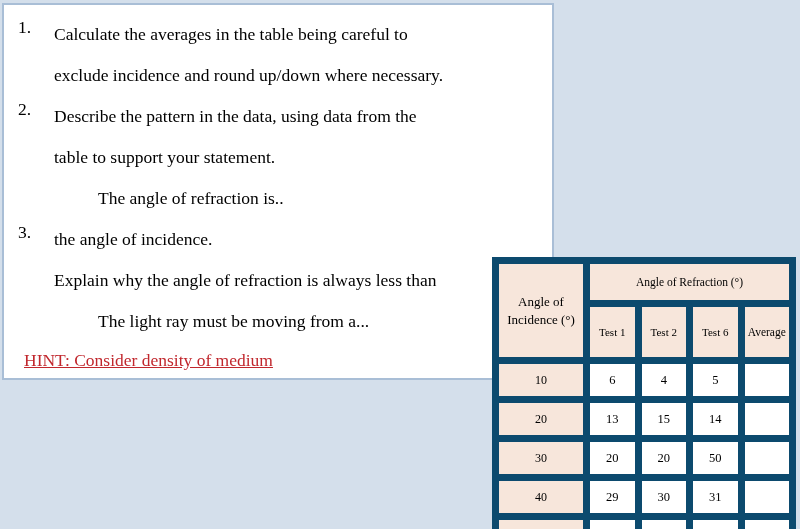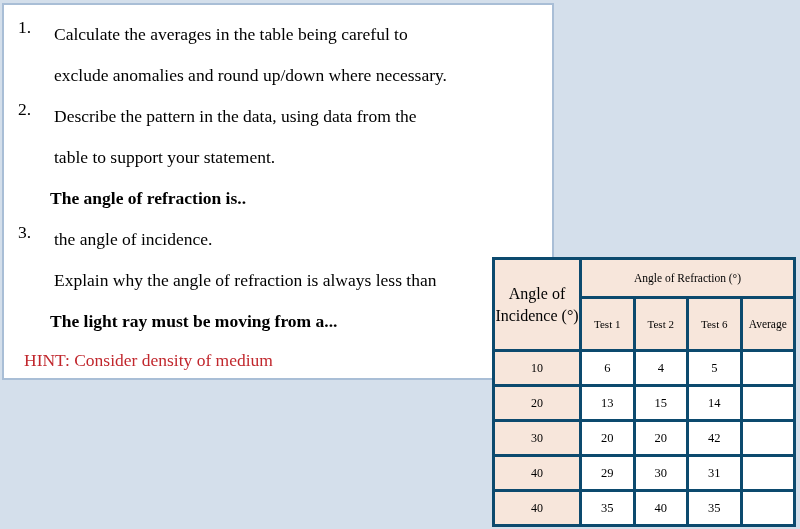--- a/index.html
+++ b/index.html
@@ -59,74 +59,75 @@
   }
 
   .q-line {
     display: block;
     height: 41px;
     line-height: 30px;
   }
 
   .answer-line {
     display: block;
-    margin-left: 40px;
-    font-weight: bold;
+    margin-left: 88px;
+    font-weight: normal;
     font-size: 17.5px;
     height: 41px;
     line-height: 30px;
   }
 
   .hint-line {
     display: block;
     margin-left: 14px;
     color: #c1272d;
     font-size: 17.5px;
     height: 30px;
     line-height: 26px;
+    text-decoration: underline;
   }
 
   
   .results-table-wrap {
     position: absolute;
     left: 492px;
     top: 257px;
     width: 304px;
   }
 
   table.results {
     border-collapse: collapse;
     width: 304px;
     table-layout: fixed;
     background: #ffffff;
   }
 
   table.results th,
   table.results td {
-    border: 3px solid #0c4a6e;
+    border: 7px solid #0c4a6e;
     text-align: center;
     vertical-align: middle;
     font-family: "Liberation Serif", "DejaVu Serif", serif;
     font-weight: normal;
     color: #000000;
     padding: 0;
   }
 
   .fill-peach {
     background: #f7e6db;
   }
 
   .fill-white {
     background: #ffffff;
   }
 
   .th-incidence {
     width: 84px;
     height: 86px;
-    font-size: 16px;
+    font-size: 13px;
     line-height: 1.35;
     padding: 0 4px;
   }
 
   .th-refraction {
     height: 36px;
     font-size: 11.5px;
   }
 
   .th-test {
@@ -166,21 +167,21 @@
 <body>
 
 <div class="textbox">
 
   <div class="q-list">
 
     <div class="q-item">
       <span class="q-num">1.</span>
       <span class="q-text">
         <span class="q-line">Calculate the averages in the table being careful to</span>
-        <span class="q-line">exclude anomalies and round up/down where necessary.</span>
+        <span class="q-line">exclude incidence and round up/down where necessary.</span>
       </span>
     </div>
 
     <div class="q-item">
       <span class="q-num">2.</span>
       <span class="q-text">
         <span class="q-line">Describe the pattern in the data, using data from the</span>
         <span class="q-line">table to support your statement.</span>
       </span>
     </div>
@@ -237,21 +238,21 @@
         <td class="row-label fill-peach">20</td>
         <td class="row-val fill-white">13</td>
         <td class="row-val fill-white">15</td>
         <td class="row-val fill-white">14</td>
         <td class="row-avg fill-white"></td>
       </tr>
       <tr>
         <td class="row-label fill-peach">30</td>
         <td class="row-val fill-white">20</td>
         <td class="row-val fill-white">20</td>
-        <td class="row-val fill-white">42</td>
+        <td class="row-val fill-white">50</td>
         <td class="row-avg fill-white"></td>
       </tr>
       <tr>
         <td class="row-label fill-peach">40</td>
         <td class="row-val fill-white">29</td>
         <td class="row-val fill-white">30</td>
         <td class="row-val fill-white">31</td>
         <td class="row-avg fill-white"></td>
       </tr>
       <tr>

